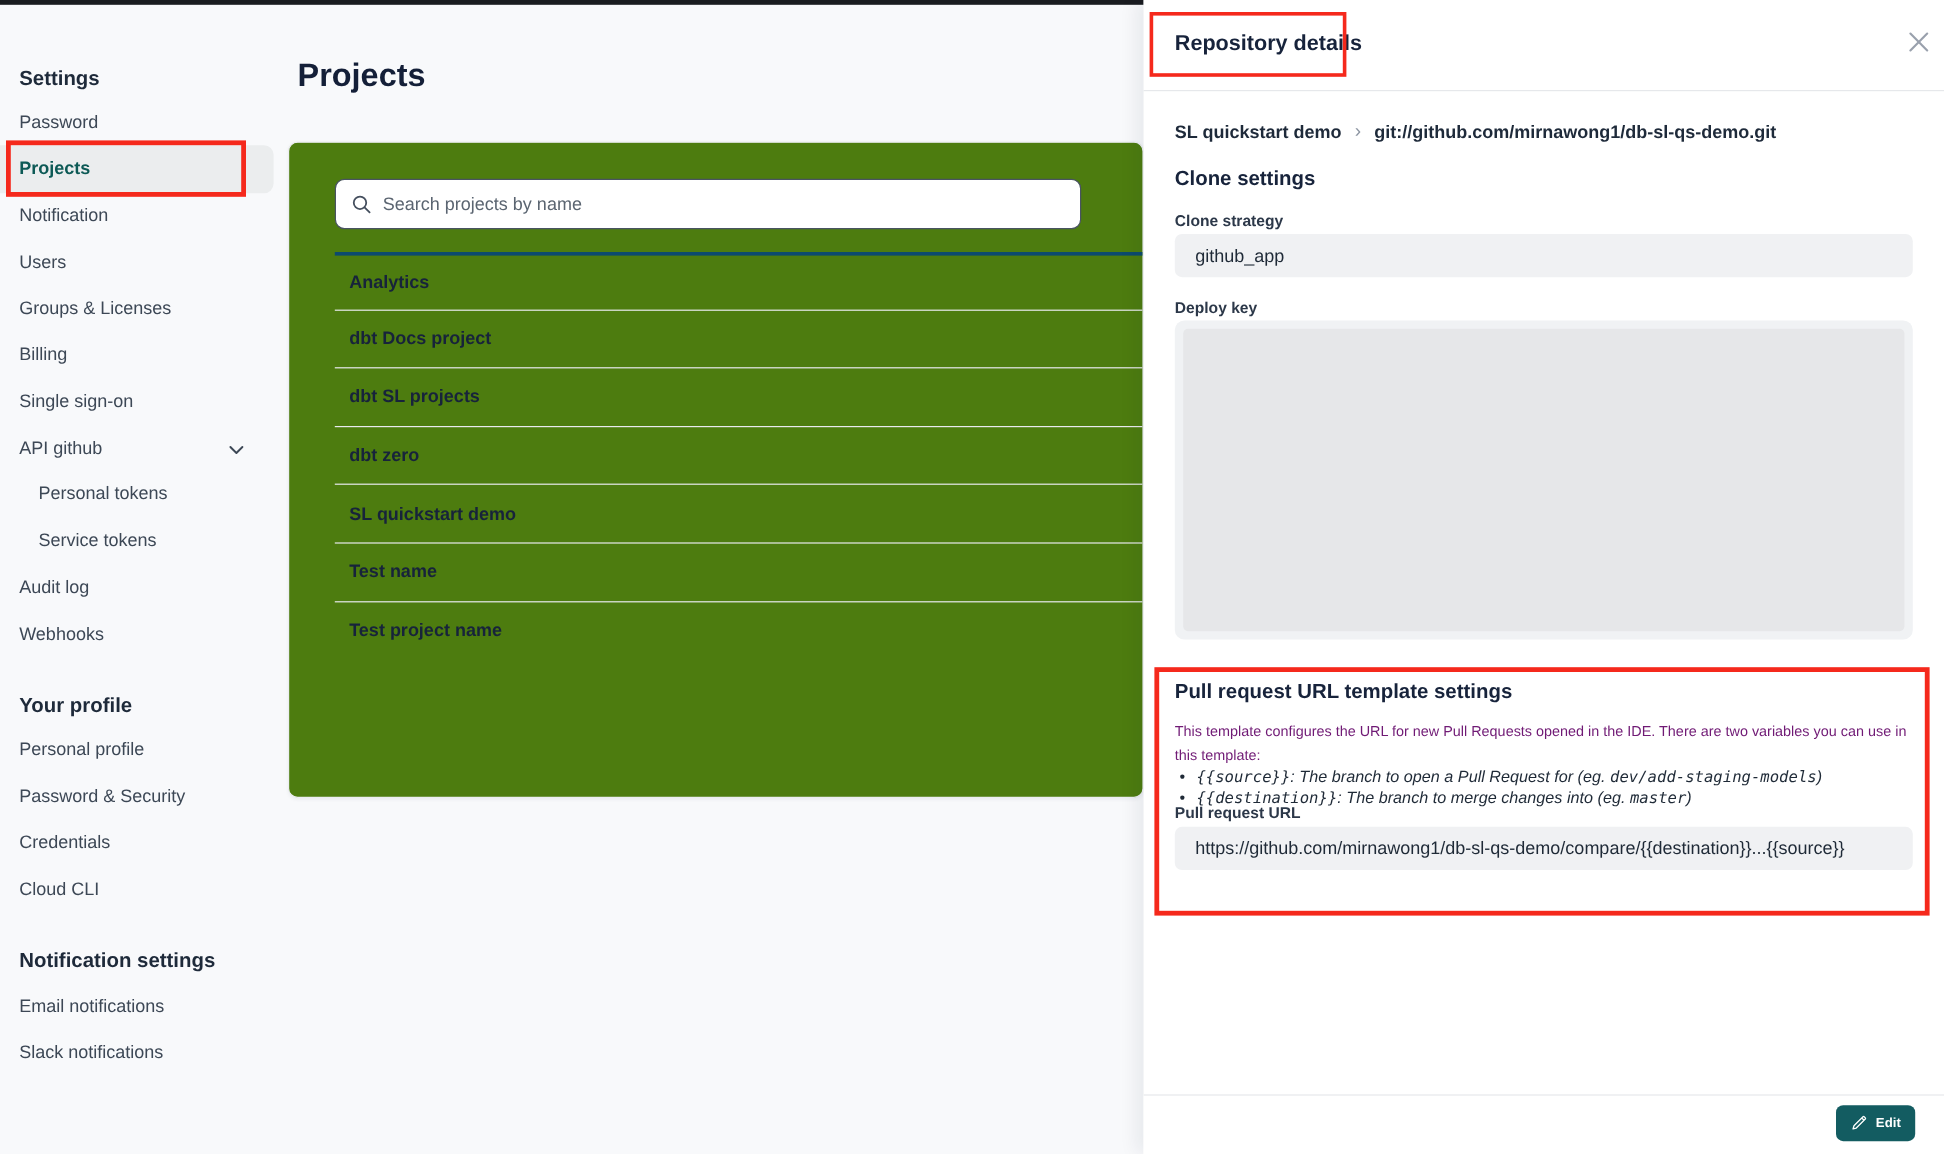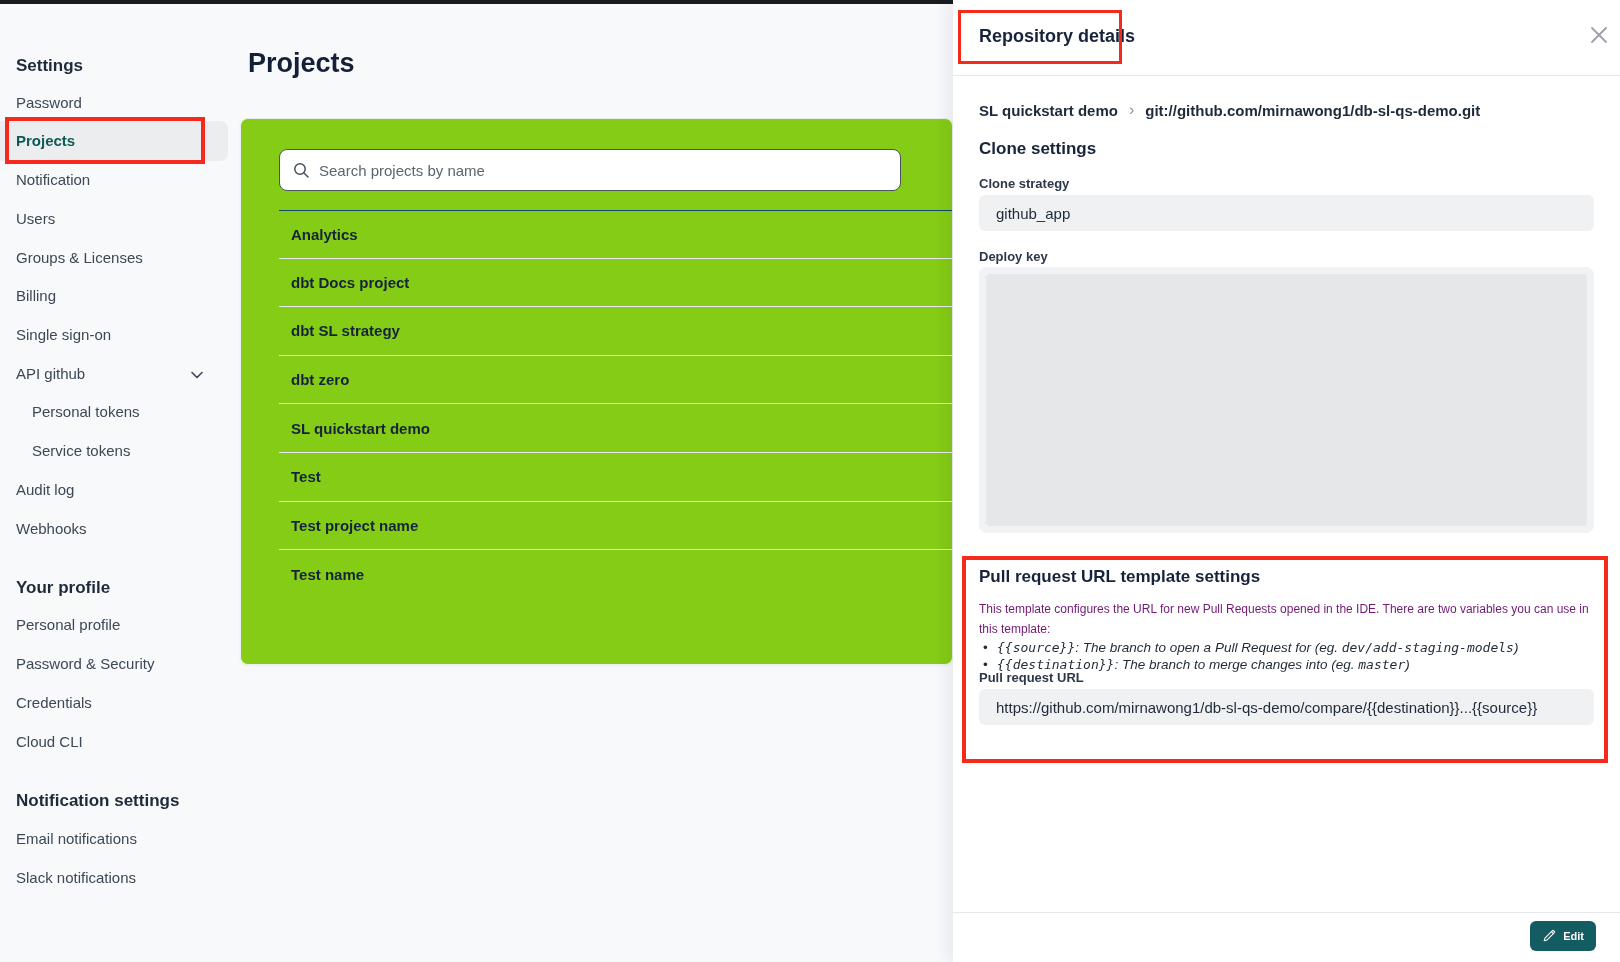--- a/index.html
+++ b/index.html
@@ -17,28 +17,28 @@
   .side-item.child { left:32px; }
   .side-item.active { color:#0d5a56; font-weight:bold; }
   .active-pill { position:absolute; left:0; top:121px; width:228px; height:40px; background:#ebedee; border-radius:0 8px 8px 0; }
   .chevron-down { position:absolute; left:189px; top:367px; width:16px; height:16px; }
 
   
   .annot { position:absolute; border:4px solid #f5291c; pointer-events:none; }
 
   
   .page-title { position:absolute; left:248px; top:48px; font-size:27px; font-weight:bold; color:#141f38; }
-  .card { position:absolute; left:240px; top:118px; width:713px; height:547px; background:#84cc16; border:1px solid #eceef1; border-radius:8px; box-shadow:0 1px 3px rgba(22,36,58,0.05); }
+  .card { position:absolute; left:240px; top:118px; width:713px; height:547px; background:#4d7c0f; border:1px solid #eceef1; border-radius:8px; box-shadow:0 1px 3px rgba(22,36,58,0.05); }
   .search-wrap { position:absolute; left:38px; top:30px; width:622px; height:42px; border:1px solid #495361; border-radius:8px; background:#ffffff; display:flex; align-items:center; }
   .search-wrap svg { margin-left:13px; flex:0 0 auto; }
   .search-input { border:none; outline:none; background:transparent; font-family:"Liberation Sans",sans-serif; font-size:15px; color:#1e2a3a; margin-left:9px; width:520px; }
   .search-input::placeholder { color:#5b6571; }
   .proj-list { position:absolute; left:38px; right:0; top:91px; }
   .proj-row { height:48.6px; border-bottom:1px solid #e8eaed; display:flex; align-items:center; padding-left:12px; font-size:15px; font-weight:bold; color:#17233b; cursor:pointer; }
-  .proj-row:first-child { border-top:1px solid #0c4a6e; }
+  .proj-row:first-child { border-top:3px solid #0c4a6e; }
   .proj-row:last-child { border-bottom:none; }
 
   
   .panel { position:absolute; left:953px; top:0; width:667px; height:962px; background:#ffffff; box-shadow:-6px 0 14px rgba(20,30,50,0.07); }
   .panel-title { position:absolute; left:26px; top:26px; font-size:18px; font-weight:bold; color:#17233b; }
   .close-btn { position:absolute; right:10px; top:24px; width:22px; height:22px; cursor:pointer; }
   .panel-divider { position:absolute; left:0; right:0; height:1px; background:#e6e8eb; }
   .breadcrumb { position:absolute; left:26px; top:101px; font-size:15px; font-weight:bold; color:#1e2a3a; display:flex; align-items:center; }
   .crumb-sep { color:#8a93a0; font-weight:normal; font-size:16px; margin:0 11px; }
   .section-heading { position:absolute; left:26px; font-size:17px; font-weight:bold; color:#17233b; }
@@ -105,26 +105,25 @@
       <div class="search-wrap">
         <svg width="17" height="17" viewBox="0 0 17 17">
             <circle cx="7" cy="7" r="5.2" fill="none" stroke="#454f5e" stroke-width="1.5"></circle>
             <line x1="11" y1="11" x2="15" y2="15" stroke="#454f5e" stroke-width="1.5" stroke-linecap="round"></line>
           </svg>
         <input class="search-input" type="text" placeholder="Search projects by name" style="">
       </div>
       <div class="proj-list">
         <div class="proj-row">Analytics</div>
         <div class="proj-row">dbt Docs project</div>
-        <div class="proj-row">dbt SL strategy</div>
+        <div class="proj-row">dbt SL projects</div>
         <div class="proj-row">dbt zero</div>
         <div class="proj-row">SL quickstart demo</div>
-        <div class="proj-row">Test</div>
+        <div class="proj-row">Test name</div>
         <div class="proj-row">Test project name</div>
-        <div class="proj-row">Test name</div>
       </div>
     </div>
   </div>
 
   <aside class="panel">
     <div class="panel-title">Repository details</div>
     <div class="annot" style="left:5px; top:10px; width:164px; height:54px; border-width:3px;"></div>
 
     <span class="close-btn">
       <svg width="22" height="22" viewBox="0 0 22 22">

